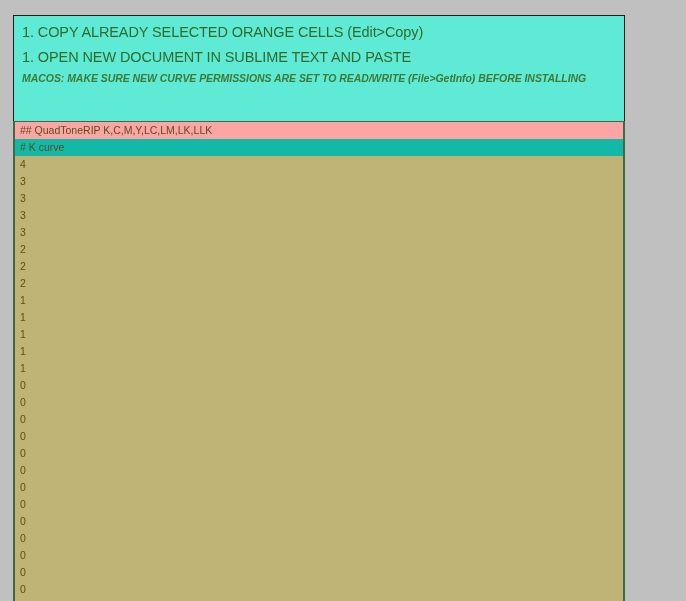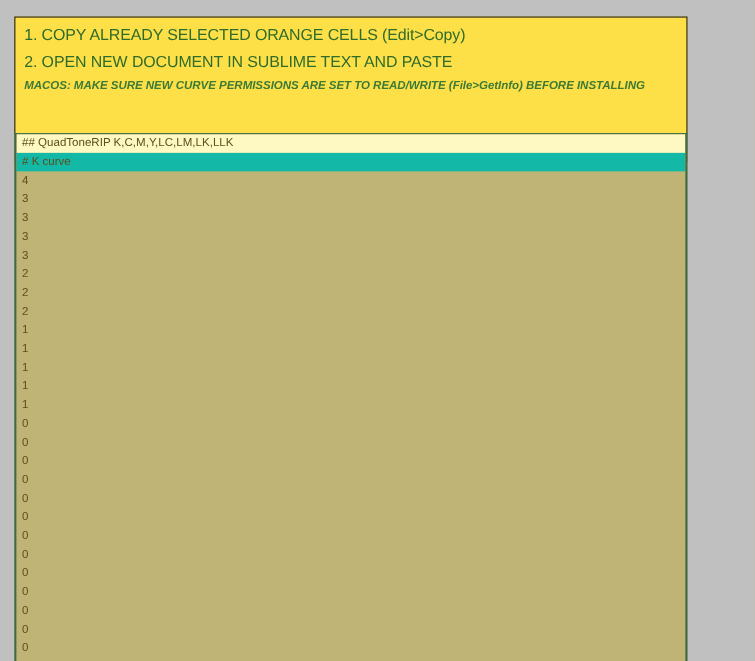--- a/index.html
+++ b/index.html
@@ -21,21 +21,21 @@
     background: #c0c0c0;
   }
 
   
   #instructions {
     position: absolute;
     left: 13px;
     top: 15px;
     width: 612px;
     height: 132px;
-    background: #fde047;
+    background: #5eead4;
     border: 1px solid #1d1d1d;
     box-sizing: border-box;
     padding: 4px 15px 0 8px;
   }
   .instr-line {
     color: #2f6b2b;
     font-size: 14.5px;
     line-height: 25px;
     white-space: nowrap;
     letter-spacing: -0.1px;
@@ -68,38 +68,38 @@
     height: 17px;
     line-height: 17px;
     font-size: 10.5px;
     color: #5c4f1d;
     padding-left: 5px;
     white-space: nowrap;
     overflow: hidden;
     box-sizing: border-box;
   }
   .data-row.header-row {
-    background: #fef9c3;
+    background: #fca5a5;
     color: #5c4f1d;
   }
   .data-row.comment-row {
     background: #14b8a6;
   }
   .data-row.value-row {
     background: #bfb375;
   }
 </style>
 </head>
 <body>
 
 <div id="screen">
 
   <div id="instructions">
     <div class="instr-line">1. COPY ALREADY SELECTED ORANGE CELLS (Edit&gt;Copy)</div>
-    <div class="instr-line">2. OPEN NEW DOCUMENT IN SUBLIME TEXT AND PASTE</div>
+    <div class="instr-line">1. OPEN NEW DOCUMENT IN SUBLIME TEXT AND PASTE</div>
     <div class="instr-note">MACOS: MAKE SURE NEW CURVE PERMISSIONS ARE SET TO READ/WRITE (File&gt;GetInfo) BEFORE INSTALLING</div>
   </div>
 
   <div id="data-panel">
     <div class="data-row header-row">## QuadToneRIP K,C,M,Y,LC,LM,LK,LLK</div>
     <div class="data-row comment-row"># K curve</div>
     <div id="value-rows">
         <div class="data-row value-row">4</div>
         <div class="data-row value-row">3</div>
         <div class="data-row value-row">3</div>

